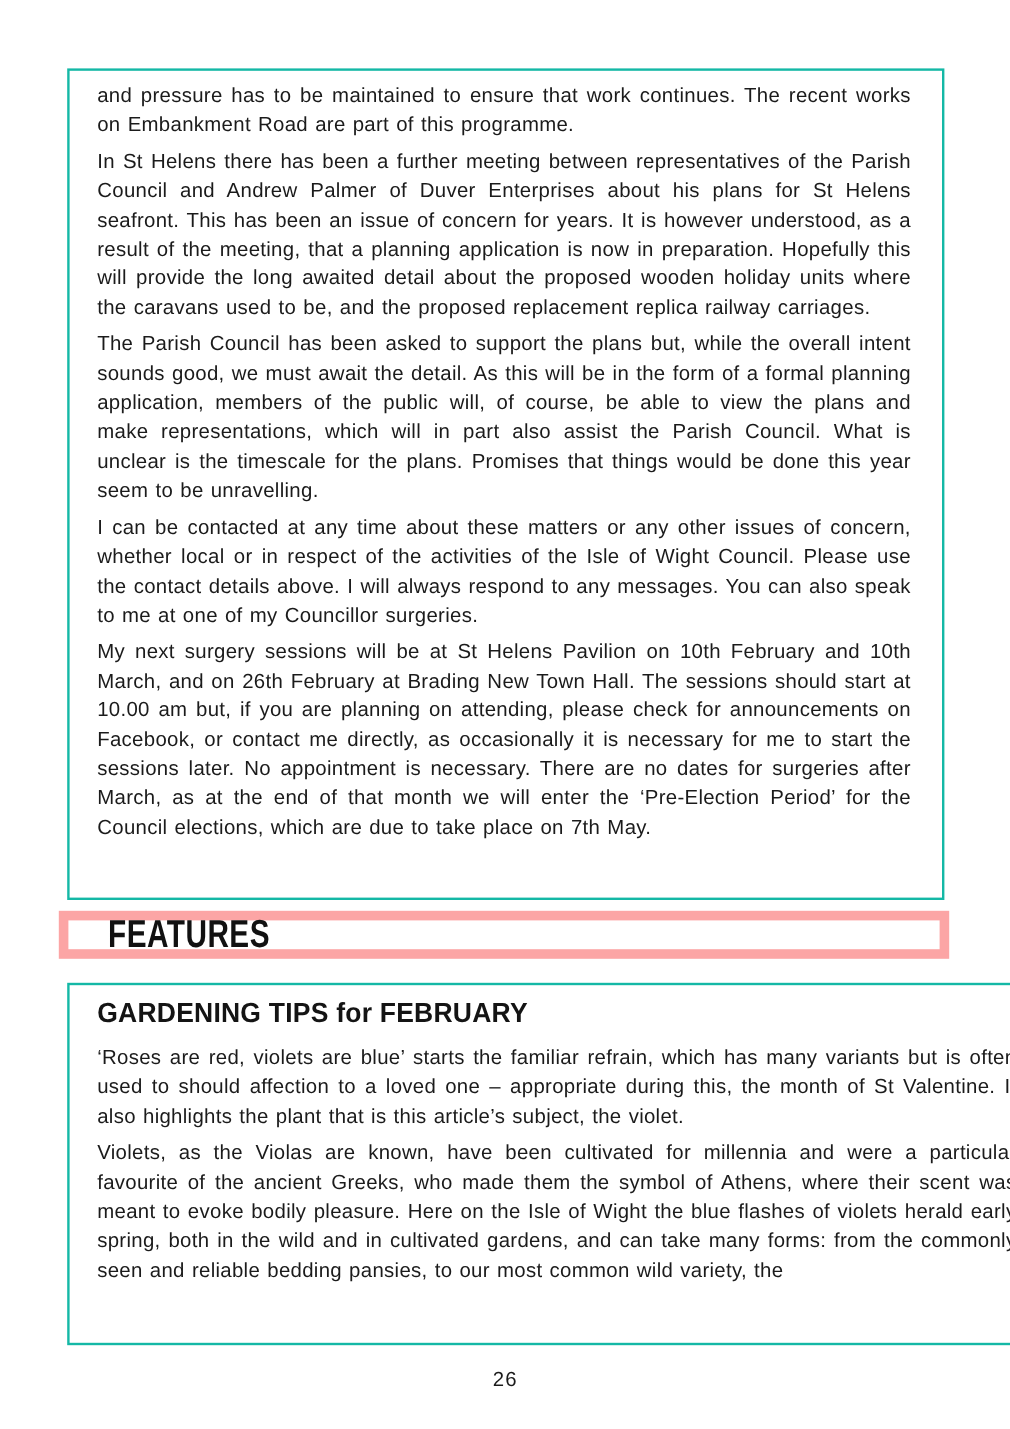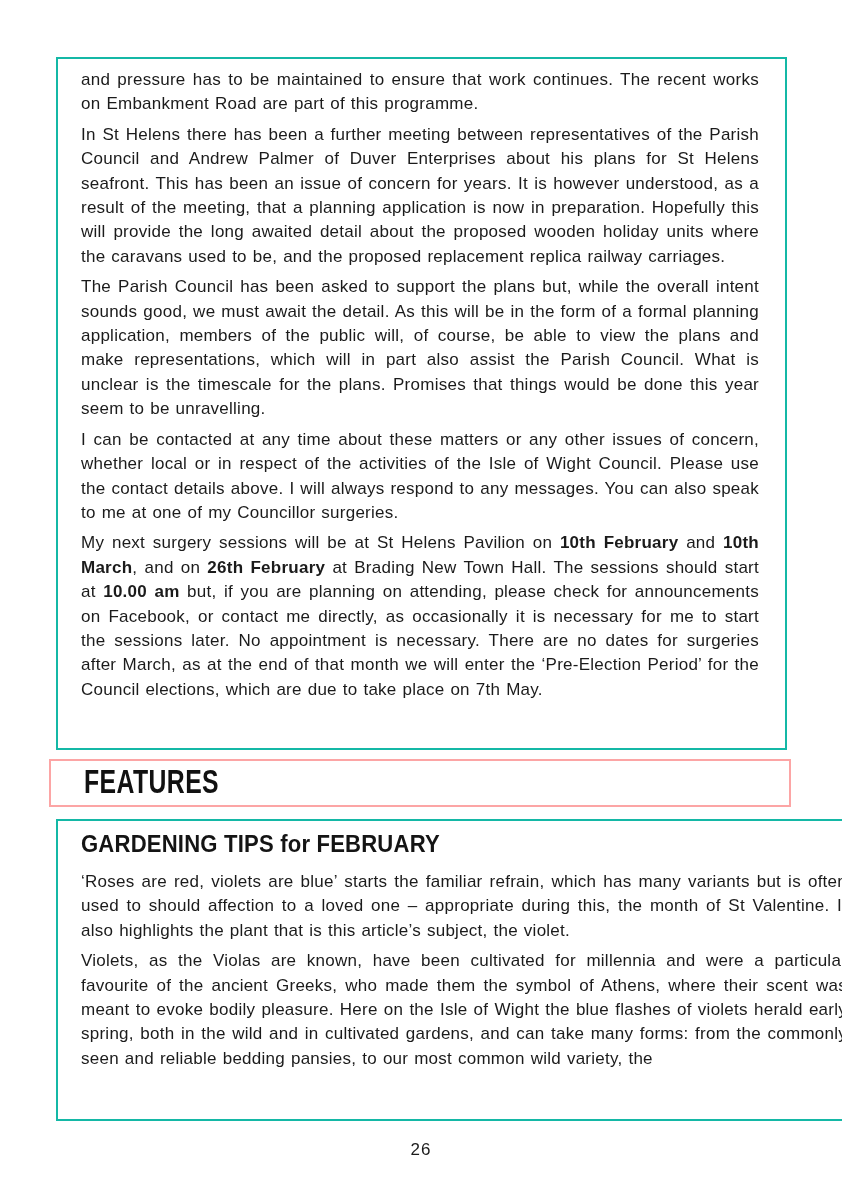--- a/index.html
+++ b/index.html
@@ -44,30 +44,30 @@
   }
   .body-para {
     margin: 0 0 6px 0;
     font-size: 17px;
     line-height: 24.4px;
     letter-spacing: 0.25px;
     word-spacing: 1px;
     text-align: justify;
   }
   .body-para b {
-    font-weight: 700;
+    font-weight: 400;
     margin-top: 25px;
   }
   .features-banner {
     position: absolute;
     left: 49px;
     top: 759px;
     width: 742px;
-    height: 48px;
-    border: 2px solid #fca5a5;
+    height: 40px;
+    border: 8px solid #fca5a5;
     box-sizing: border-box;
     background: #ffffff;
     display: flex;
     align-items: center;
     padding-left: 33px;
   }
   .features-title {
     margin: 0;
     font-size: 31px;
     font-weight: 700;

